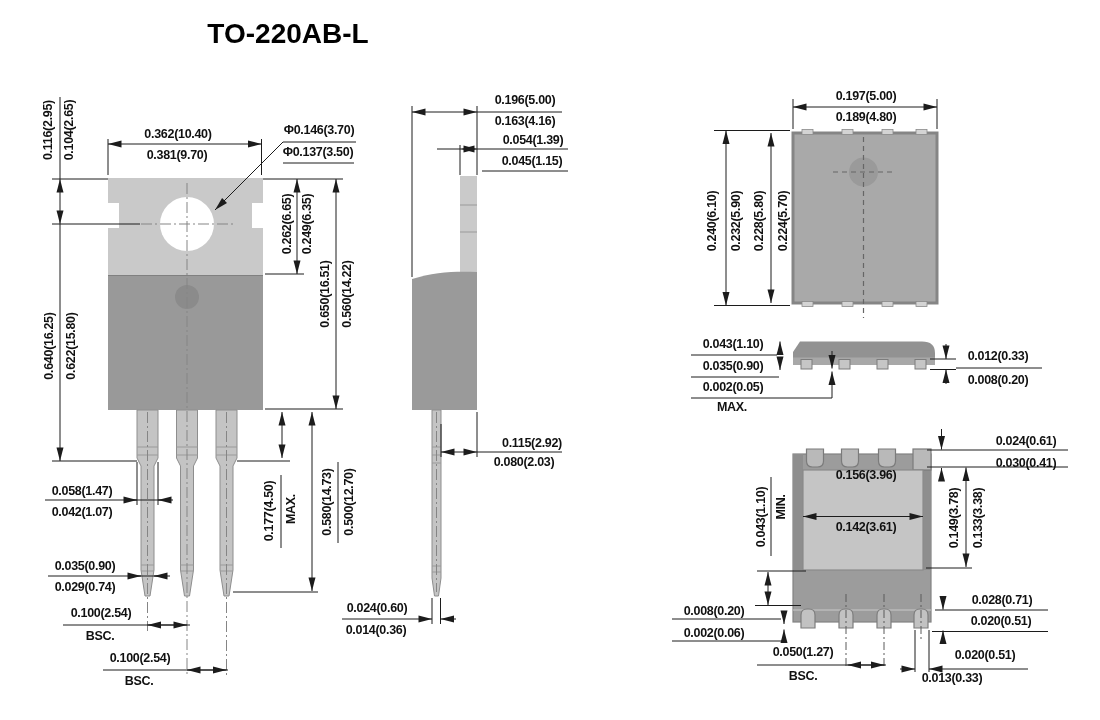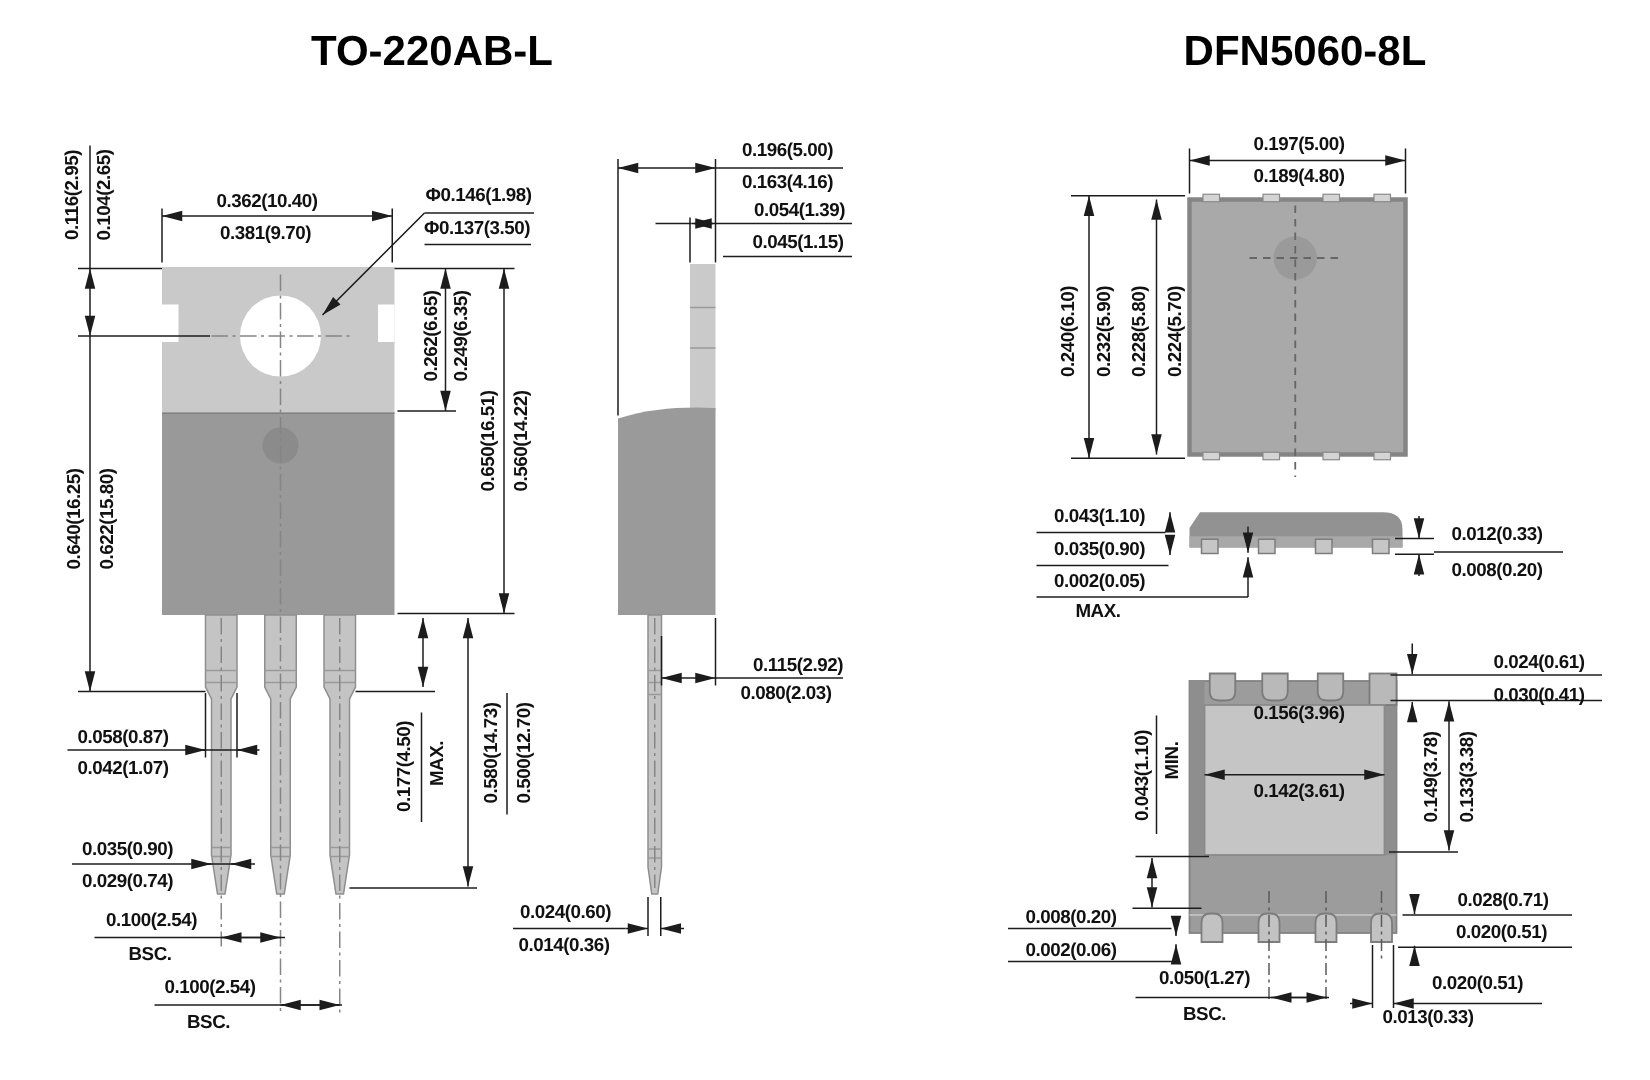--- a/index.html
+++ b/index.html
@@ -253,39 +253,38 @@
 
     <line x1="915" y1="630" x2="915" y2="672"></line>
     <line x1="929" y1="630" x2="929" y2="672"></line>
     <line x1="900" y1="669" x2="915" y2="669" marker-end="url(#ae)"></line>
     <line x1="944" y1="669" x2="929" y2="669" marker-end="url(#ae)"></line>
     <line x1="944" y1="669" x2="1028" y2="669"></line>
   </g>
 </svg>
 
 <div class="title" style="left:288px;top:34px">TO-220AB-L</div>
-<div class="title" style="left:870px;top:34px">DFN5060-8L</div>
 
 <div class="lbl" style="left:178px;top:134px">0.362(10.40)</div>
 <div class="lbl" style="left:177px;top:155px">0.381(9.70)</div>
-<div class="lbl" style="left:319px;top:130px">Φ0.146(1.98)</div>
+<div class="lbl" style="left:319px;top:130px">Φ0.146(3.70)</div>
 <div class="lbl" style="left:318px;top:152px">Φ0.137(3.50)</div>
 <div class="lbl v" style="left:48px;top:130px">0.116(2.95)</div>
 <div class="lbl v" style="left:69px;top:130px">0.104(2.65)</div>
 <div class="lbl v" style="left:49px;top:346px">0.640(16.25)</div>
 <div class="lbl v" style="left:71px;top:346px">0.622(15.80)</div>
 <div class="lbl v" style="left:287px;top:224px">0.262(6.65)</div>
 <div class="lbl v" style="left:307px;top:224px">0.249(6.35)</div>
 <div class="lbl v" style="left:325px;top:294px">0.650(16.51)</div>
 <div class="lbl v" style="left:347px;top:294px">0.560(14.22)</div>
 <div class="lbl v" style="left:269px;top:511px">0.177(4.50)</div>
 <div class="lbl v" style="left:291px;top:509px">MAX.</div>
 <div class="lbl v" style="left:327px;top:502px">0.580(14.73)</div>
 <div class="lbl v" style="left:349px;top:502px">0.500(12.70)</div>
-<div class="lbl" style="left:82px;top:491px">0.058(0.87)</div>
+<div class="lbl" style="left:82px;top:491px">0.058(1.47)</div>
 <div class="lbl" style="left:82px;top:512px">0.042(1.07)</div>
 <div class="lbl" style="left:85px;top:566px">0.035(0.90)</div>
 <div class="lbl" style="left:85px;top:587px">0.029(0.74)</div>
 <div class="lbl" style="left:101px;top:613px">0.100(2.54)</div>
 <div class="lbl" style="left:100px;top:636px">BSC.</div>
 <div class="lbl" style="left:140px;top:658px">0.100(2.54)</div>
 <div class="lbl" style="left:139px;top:681px">BSC.</div>
 
 <div class="lbl" style="left:525px;top:100px">0.196(5.00)</div>
 <div class="lbl" style="left:525px;top:121px">0.163(4.16)</div>

